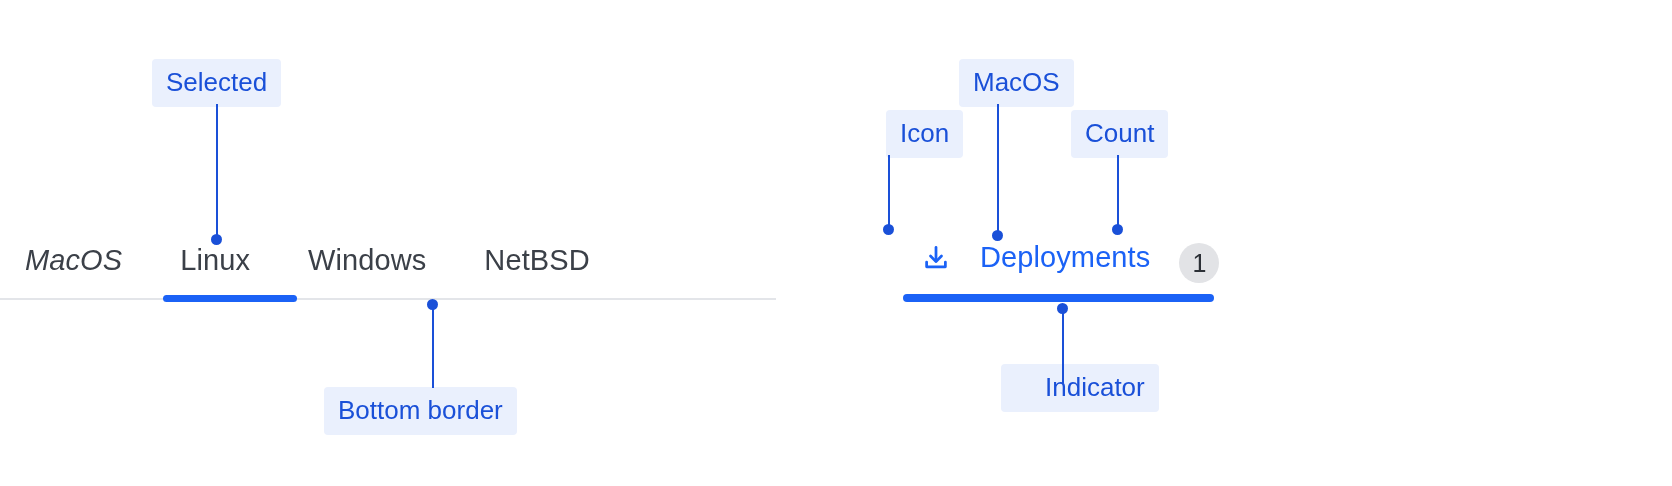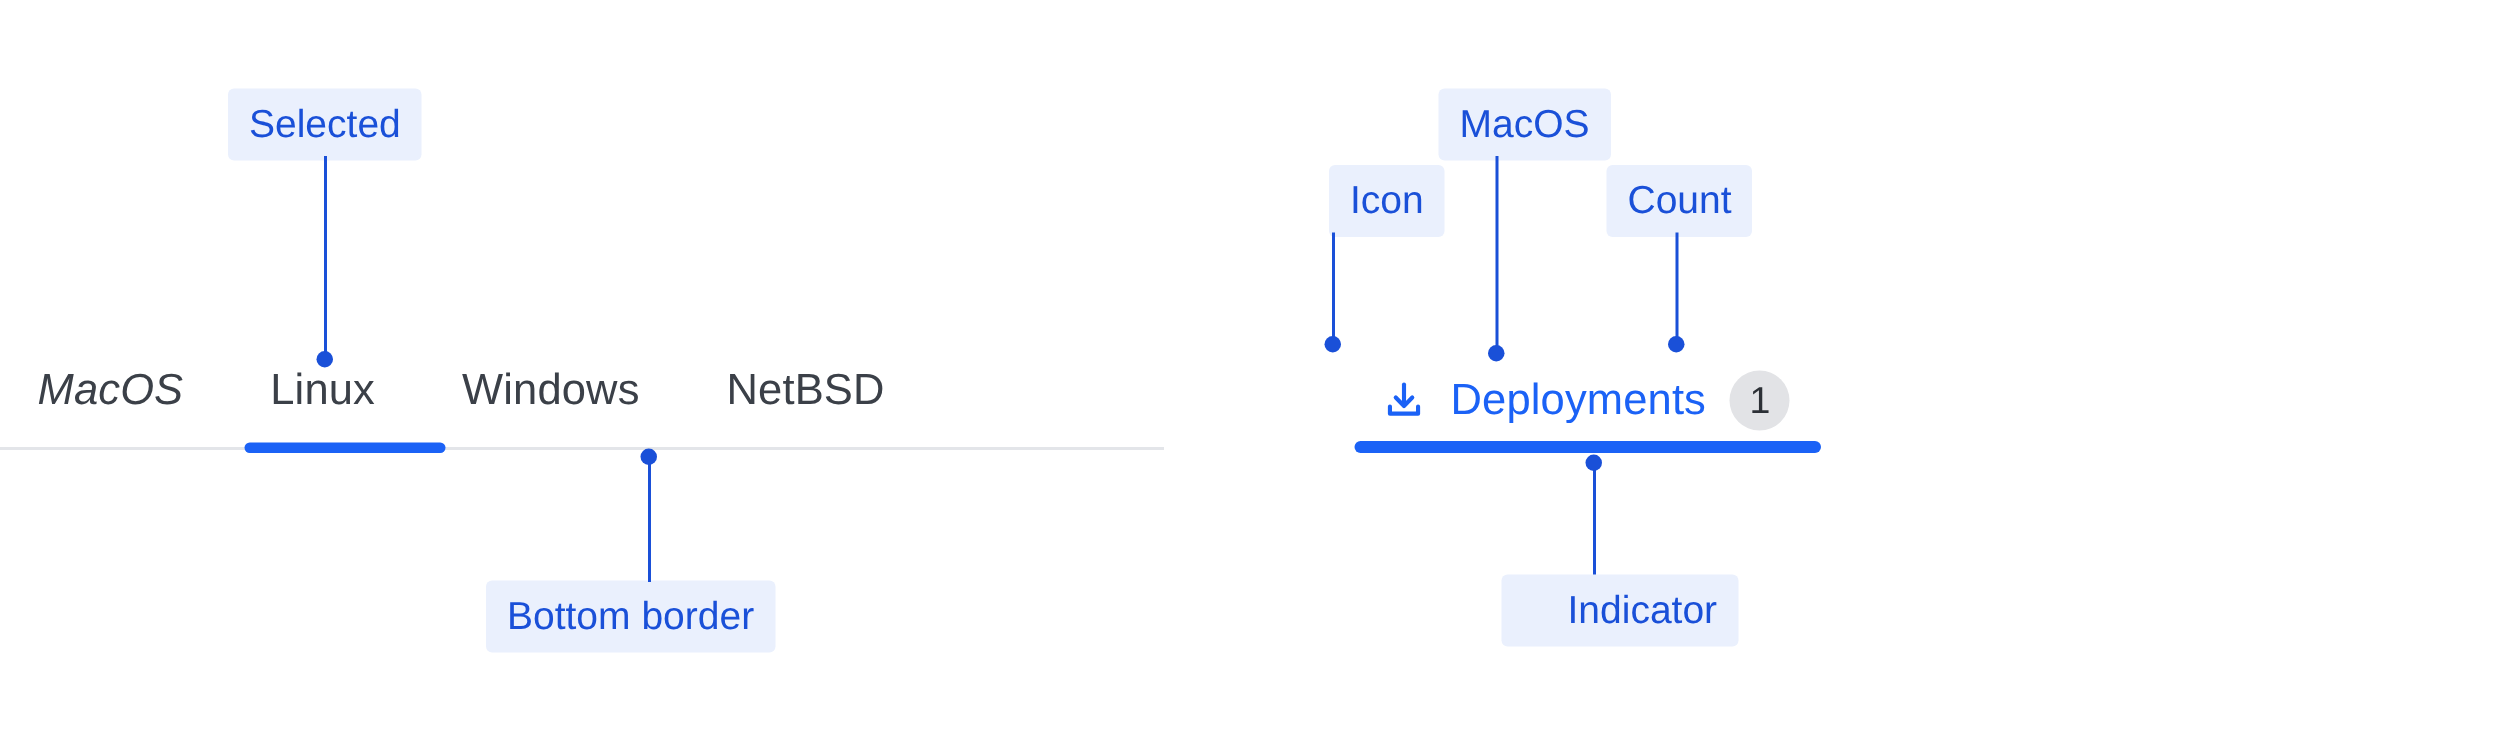--- a/index.html
+++ b/index.html
@@ -100,22 +100,22 @@
     left: 903px;
     top: 243px;
     width: 340px;
     height: 62px;
   }
   #deployments-tab {
     position: absolute;
     left: 0;
     top: 0;
     display: flex;
-    align-items: center;
-    gap: 16px;
+    align-items: flex-start;
+    gap: 29px;
     height: 48px;
     padding: 0 18px;
     box-sizing: border-box;
     cursor: pointer;
     background: transparent;
     border: none;
   }
   #download-icon {
     display: block;
     width: 30px;
@@ -206,15 +206,15 @@
 <div class="anno-dot" style="left:883px; top:224px;"></div>
 
 <div class="anno-label" style="left:959px; top:59px;">MacOS</div>
 <div class="anno-line" style="left:997px; top:104px; height:131px;"></div>
 <div class="anno-dot" style="left:992px; top:230px;"></div>
 
 <div class="anno-label" style="left:1071px; top:110px;">Count</div>
 <div class="anno-line" style="left:1117px; top:155px; height:74px;"></div>
 <div class="anno-dot" style="left:1112px; top:224px;"></div>
 
-<div class="anno-label" style="left:1001px; top:383px;padding-left:44px;">Indicator</div>
+<div class="anno-label" style="left:1001px; top:364px;padding-left:44px;">Indicator</div>
 <div class="anno-line" style="left:1062px; top:311px; height:72px;"></div>
 <div class="anno-dot" style="left:1057px; top:303px;"></div>
 
 </body></html>

